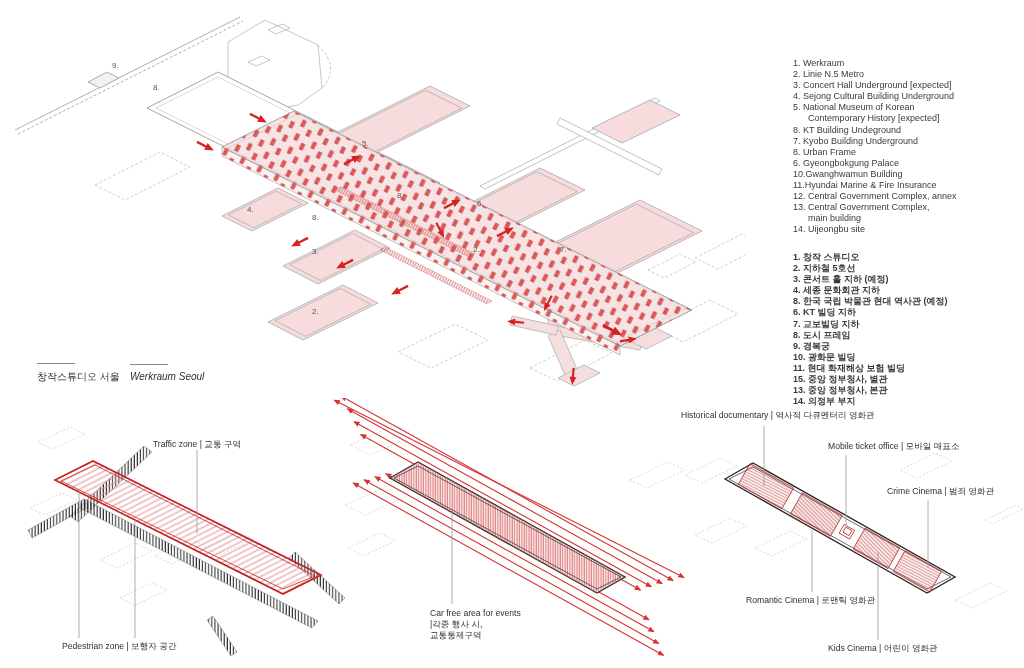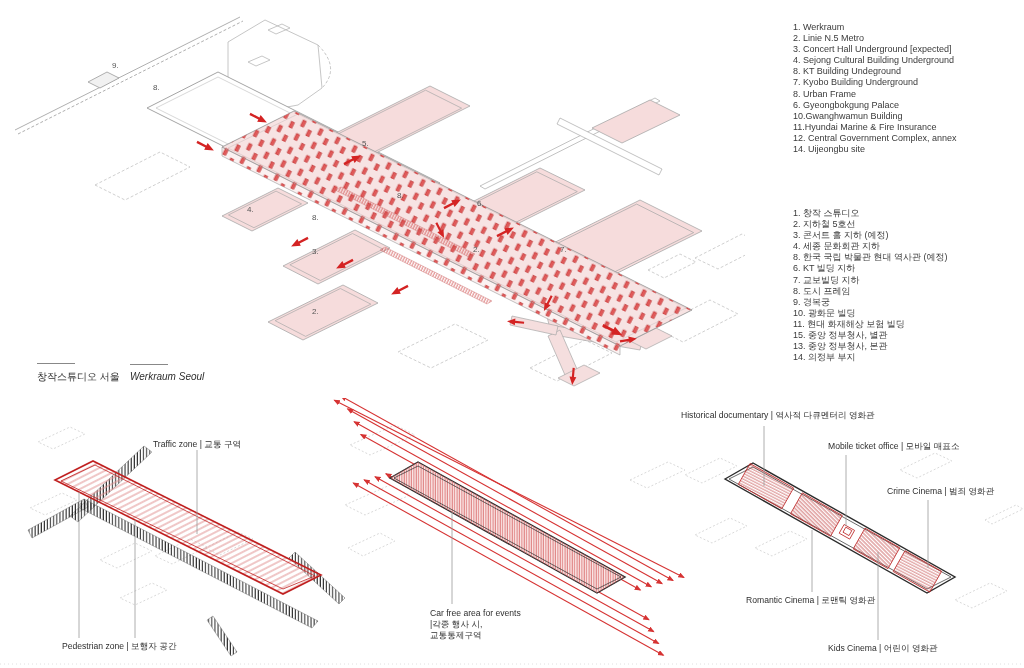--- a/index.html
+++ b/index.html
@@ -2,21 +2,21 @@
 <html><head>
 <meta charset="utf-8">
 <style>
   html,body{margin:0;padding:0;background:#fff;}
   #stage{position:relative;width:1024px;height:668px;background:#ffffff;overflow:hidden;
          font-family:"Liberation Sans","DejaVu Sans",sans-serif;}
   svg{position:absolute;left:0;top:0;}
   svg text{font-family:"Liberation Sans","DejaVu Sans",sans-serif;fill:#3a3a3a;}
   .numlbl{font-size:8px;fill:#555;}
   .anno{font-size:8.6px;fill:#2e2e2e;}
-  .legend{position:absolute;width:218px;color:#3a3a3a;font-size:9px;line-height:11.1px;}
+  .legend{position:absolute;width:218px;color:#3a3a3a;font-size:9px;line-height:11.1px;margin-top:36px;}
   .legend .li{white-space:pre-line;padding-left:15px;text-indent:-15px;}
   .caption-item{position:absolute;color:#2e2e2e;font-size:10px;}
   .caption-item .rule{display:block;width:38px;border-top:1px solid #888;margin-bottom:6px;}
 </style>
 </head>
 <body>
 
 <div id="stage">
 
   <svg width="745" height="398" viewBox="0 0 745 398">
@@ -141,31 +141,35 @@
       <text class="numlbl" x="560" y="252">7.</text>
     </g>
   </svg>
 
   <div class="legend" style="left:793px;top:22px;">
 
   <div class="li">1. Werkraum</div>
       <div class="li">2. Linie N.5 Metro</div>
       <div class="li">3. Concert Hall Underground [expected]</div>
       <div class="li">4. Sejong Cultural Building Underground</div>
+      <div class="li">5. National Museum of Korean
+Contemporary History [expected]</div>
       <div class="li">8. KT Building Undeground</div>
       <div class="li">7. Kyobo Building Underground</div>
       <div class="li">8. Urban Frame</div>
       <div class="li">6. Gyeongbokgung Palace</div>
       <div class="li">10.Gwanghwamun Building</div>
       <div class="li">11.Hyundai Marine &amp; Fire Insurance</div>
       <div class="li">12. Central Government Complex, annex</div>
+      <div class="li">13. Central Government Complex,
+main building</div>
       <div class="li">14. Uijeongbu site</div>
     </div>
 
-  <div class="legend" style="left:793px;top:208px;">
+  <div class="legend" style="left:793px;top:216px;font-weight:bold;">
 
   <div class="li">1. 창작 스튜디오</div>
       <div class="li">2. 지하철 5호선</div>
       <div class="li">3. 콘서트 홀 지하 (예정)</div>
       <div class="li">4. 세종 문화회관 지하</div>
       <div class="li">8. 한국 국립 박물관 현대 역사관 (예정)</div>
       <div class="li">6. KT 빌딩 지하</div>
       <div class="li">7. 교보빌딩 지하</div>
       <div class="li">8. 도시 프레임</div>
       <div class="li">9. 경복궁</div>

